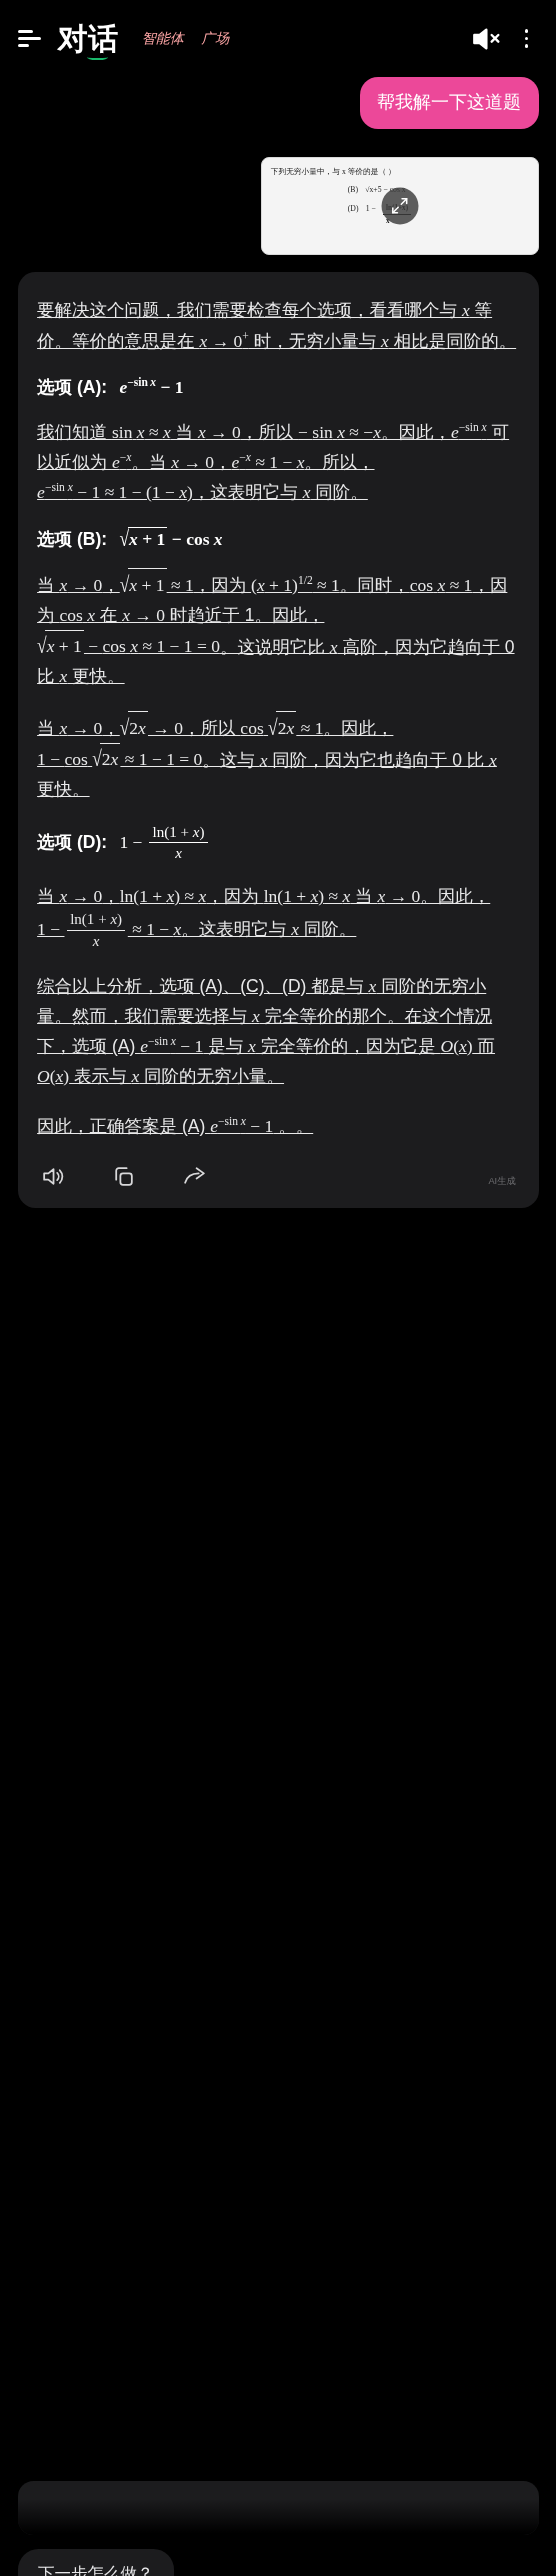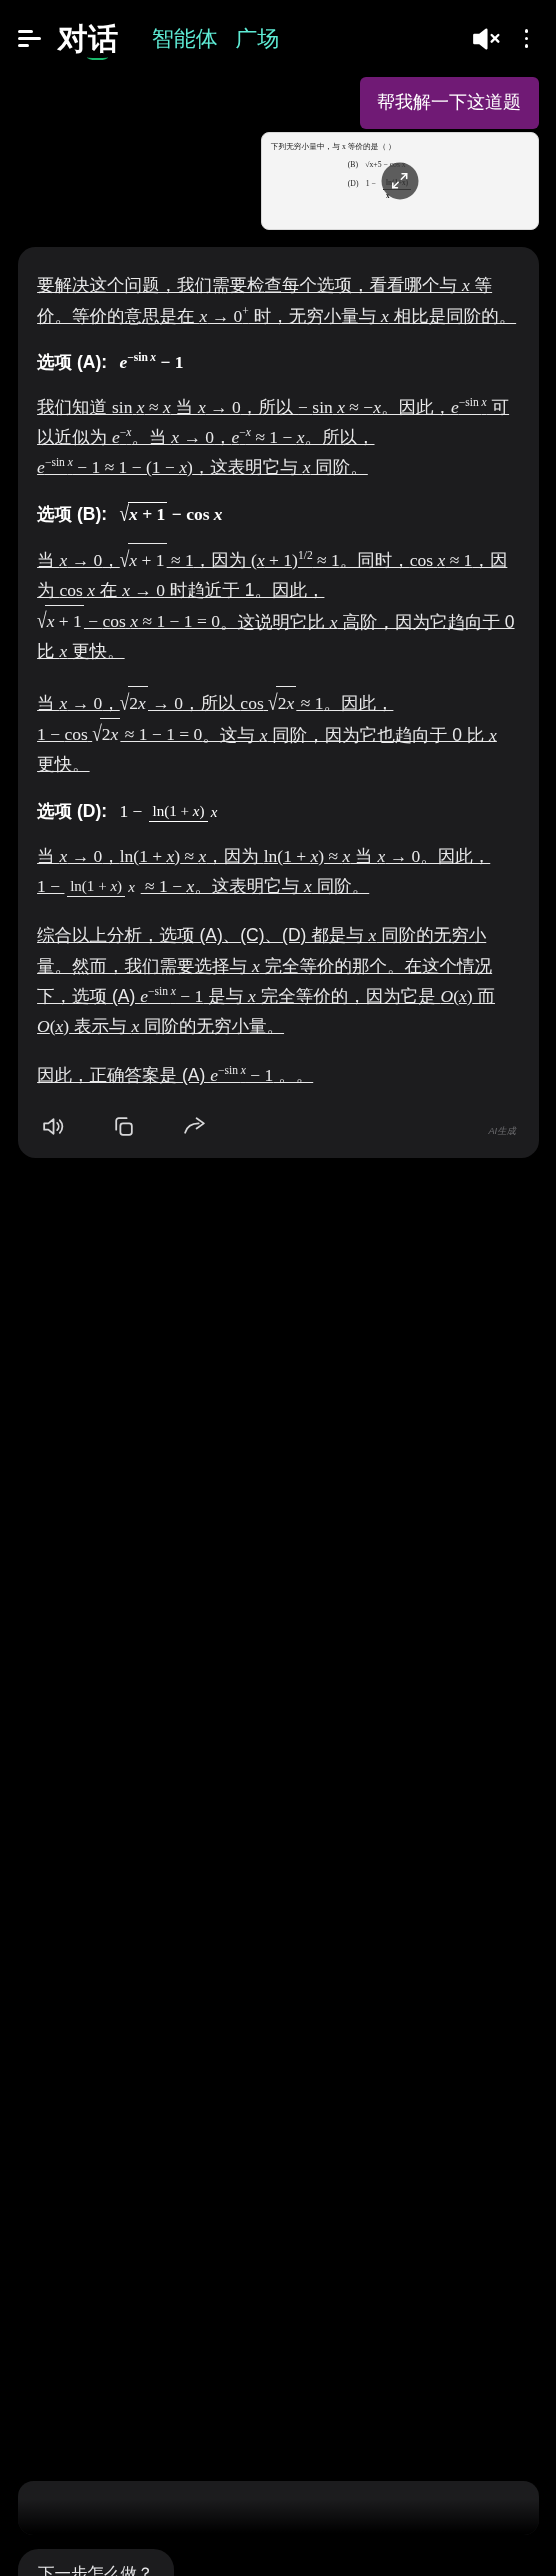--- a/index.html
+++ b/index.html
@@ -38,41 +38,42 @@
     width: 29px; height: 29px;
     display: flex; flex-direction: column; justify-content: center; gap: 4.6px;
     margin-right: 11.3px;
     cursor: pointer;
   }
   .menu-icon i { display:block; height: 2.6px; background: #ffffff; border-radius: 1.5px; }
   .menu-icon i:nth-child(1) { width: 15.5px; }
   .menu-icon i:nth-child(2) { width: 23px; }
   .menu-icon i:nth-child(3) { width: 11.3px; }
 
-  .title-wrap { position: relative; margin-right: 33px; }
+  .title-wrap { position: relative; margin-right: 23px; }
   .title-main {
     font-size: 30px;
     font-weight: 700;
     color: #ffffff;
     letter-spacing: 0.5px;
     line-height: 1;
   }
   .title-underline {
     position: absolute;
     left: 29px; bottom: -6.2px;
     width: 21.6px; height: 7.2px;
     border-bottom: 2.6px solid #18b86b;
     border-radius: 0 0 40% 40%;
   }
   .nav-item {
-    font-size: 22px;
-    color: #5eead4;
+    font-size: 14px;
+    color: #fca5a5;
     margin-right: 17.5px;
     white-space: nowrap;
     cursor: pointer;
+    font-style: italic;
   }
   .topbar-spacer { flex: 1 1 auto; }
   .mute-icon {
     width: 32px; height: 32px;
     position: relative;
     margin-right: 13.4px;
     cursor: pointer;
   }
   .dots-icon {
     width: 24px; height: 32px;
@@ -81,28 +82,28 @@
   }
   .dots-icon b { width: 3.6px; height: 3.6px; background: #fff; border-radius: 50%; display:block; }
 
   
   .chat {
     padding: 0 17.5px 0 17.5px;
     flex: 0 0 auto;
   }
   .user-row { display: flex; justify-content: flex-end; }
   .user-bubble {
-    background: #701a75;
+    background: #ec4899;
     color: #ffffff;
     font-size: 18px;
     line-height: 1.4;
-    border-radius: 6px;
+    border-radius: 18px;
     padding: 13.4px 17.5px;
     max-width: 319px;
-    margin-bottom: 3px;
+    margin-bottom: 28px;
   }
   .attach-row { display: flex; justify-content: flex-end; }
   .attachment {
     width: 278px;
     height: 98px;
     border-radius: 8px;
     background: #f4f4f4;
     position: relative;
     overflow: hidden;
     margin-bottom: 17.5px;
@@ -167,39 +168,38 @@
   .sup { font-size: 0.66em; vertical-align: super; }
   .sqrt {
     display: inline-block;
     border-top: 0.8px solid currentColor;
     padding: 0.5px 2.1px 0 1.5px;
     margin-left: -1px;
   }
   .radic { display: inline-block; transform: scaleY(1.25); margin-right: -0.5px; }
   .frac {
     display: inline-flex;
-    flex-direction: row;
+    flex-direction: column;
     vertical-align: middle;
     text-align: center;
     font-size: 0.86em;
     line-height: 1.22;
     margin: 0 2.6px;
     position: relative;
     top: -1px;
   }
   .frac .num { border-bottom: 0.8px solid currentColor; padding: 0 3.1px 1px 3.1px; }
   .frac .den { padding: 1px 3.1px 0 3.1px; }
 
   .action-row {
     display: flex;
     align-items: center;
     gap: 44px;
     padding: 7.2px 2.1px 2.1px 2.1px;
     position: relative;
-    font-style: italic;
   }
   .act { width: 27px; height: 27px; cursor: pointer; display:flex; align-items:center; justify-content:center; }
   .act svg { width: 25px; height: 25px; }
   .ai-tag {
     position: absolute;
     right: 3.1px; bottom: 4.1px;
     font-size: 9.3px;
     color: #6d6d70;
   }
 

